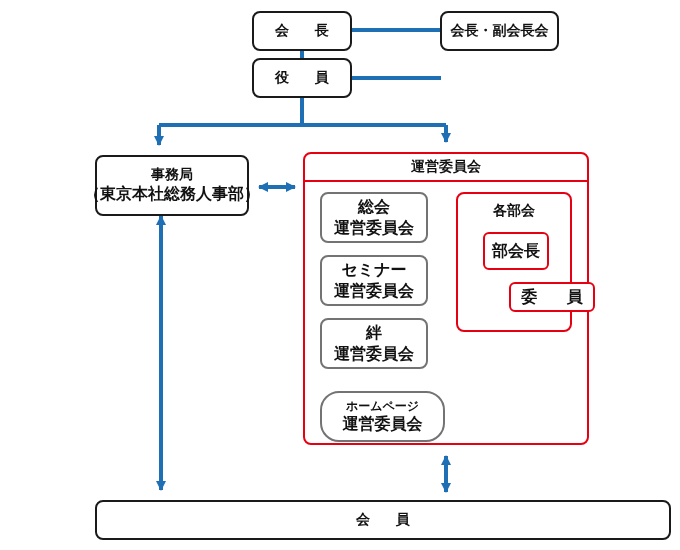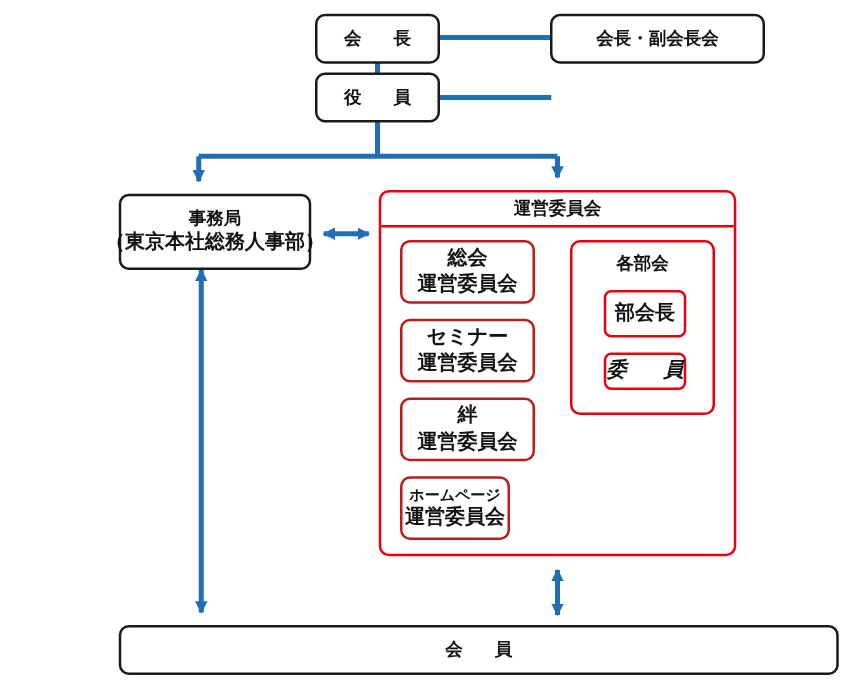--- a/index.html
+++ b/index.html
@@ -28,21 +28,21 @@
     background: #ffffff;
     line-height: 1.28;
     z-index: 3;
   }
   .node-black {
     border: 2px solid #1a1a1a;
     border-radius: 8px;
     color: #111111;
   }
   .node-red {
-    border: 2px solid #b91c1c;
+    border: 2px solid #737373;
     border-radius: 8px;
     color: #111111;
   }
   .node-red-plain {
     border: 2px solid #e60012;
     border-radius: 6px;
     color: #111111;
   }
   .panel {
     position: absolute;
@@ -143,21 +143,21 @@
 
     <line x1="161" y1="216" x2="161" y2="490" stroke="#1F6FB5" stroke-width="4" marker-start="url(#arrow-up)" marker-end="url(#arrow-down)"></line>
 
     <line x1="446" y1="456" x2="446" y2="492" stroke="#1F6FB5" stroke-width="4" marker-start="url(#arrow-up)" marker-end="url(#arrow-down)"></line>
   </svg>
 
   <div class="node node-black" style="left:252px; top:11px; width:100px; height:40px;">
     <span class="txt fs14 wide">会　長</span>
   </div>
 
-  <div class="node node-black" style="left:440px; top:11px; width:172px; height:40px;text-align:center;">
+  <div class="node node-black" style="left:440px; top:11px; width:119px; height:40px;text-align:center;">
     <span class="txt fs14">会長・副会長会</span>
   </div>
 
   <div class="node node-black" style="left:252px; top:58px; width:100px; height:40px;text-align:right;">
     <span class="txt fs14 wide">役　員</span>
   </div>
 
 
   <div class="node node-black" style="left:95px; top:155px; width:154px; height:61px;">
     <span class="txt fs14">事務局</span>
@@ -178,34 +178,34 @@
   <div class="node node-red" style="left:320px; top:255px; width:108px; height:51px;">
     <span class="txt fs13">セミナー</span>
     <span class="txt fs13">運営委員会</span>
   </div>
 
   <div class="node node-red" style="left:320px; top:318px; width:108px; height:51px;">
     <span class="txt fs13">絆</span>
     <span class="txt fs13">運営委員会</span>
   </div>
 
-  <div class="node node-red" style="left:320px; top:381px; width:88px; height:51px;">
+  <div class="node node-red" style="left:320px; top:391px; width:125px; height:51px;border-radius:19px;">
     <span class="txt fs12">ホームページ</span>
     <span class="txt fs13">運営委員会</span>
   </div>
 
   <div class="group-box" style="left:456px; top:192px; width:116px; height:140px;">
     <span class="group-label">各部会</span>
   </div>
 
   <div class="node node-red-plain" style="left:483px; top:232px; width:66px; height:38px;">
     <span class="txt fs13">部会長</span>
   </div>
 
-  <div class="node node-red-plain" style="left:483px; top:282px; width:66px; height:30px;font-style:italic;">
+  <div class="node node-red-plain" style="left:509px; top:282px; width:86px; height:30px;">
     <span class="txt fs13 wide">委　員</span>
   </div>
 
   <div class="node node-black" style="left:95px; top:500px; width:576px; height:40px;">
     <span class="txt fs14 wide">会　員</span>
   </div>
 
 </div>
 
 </body></html>

